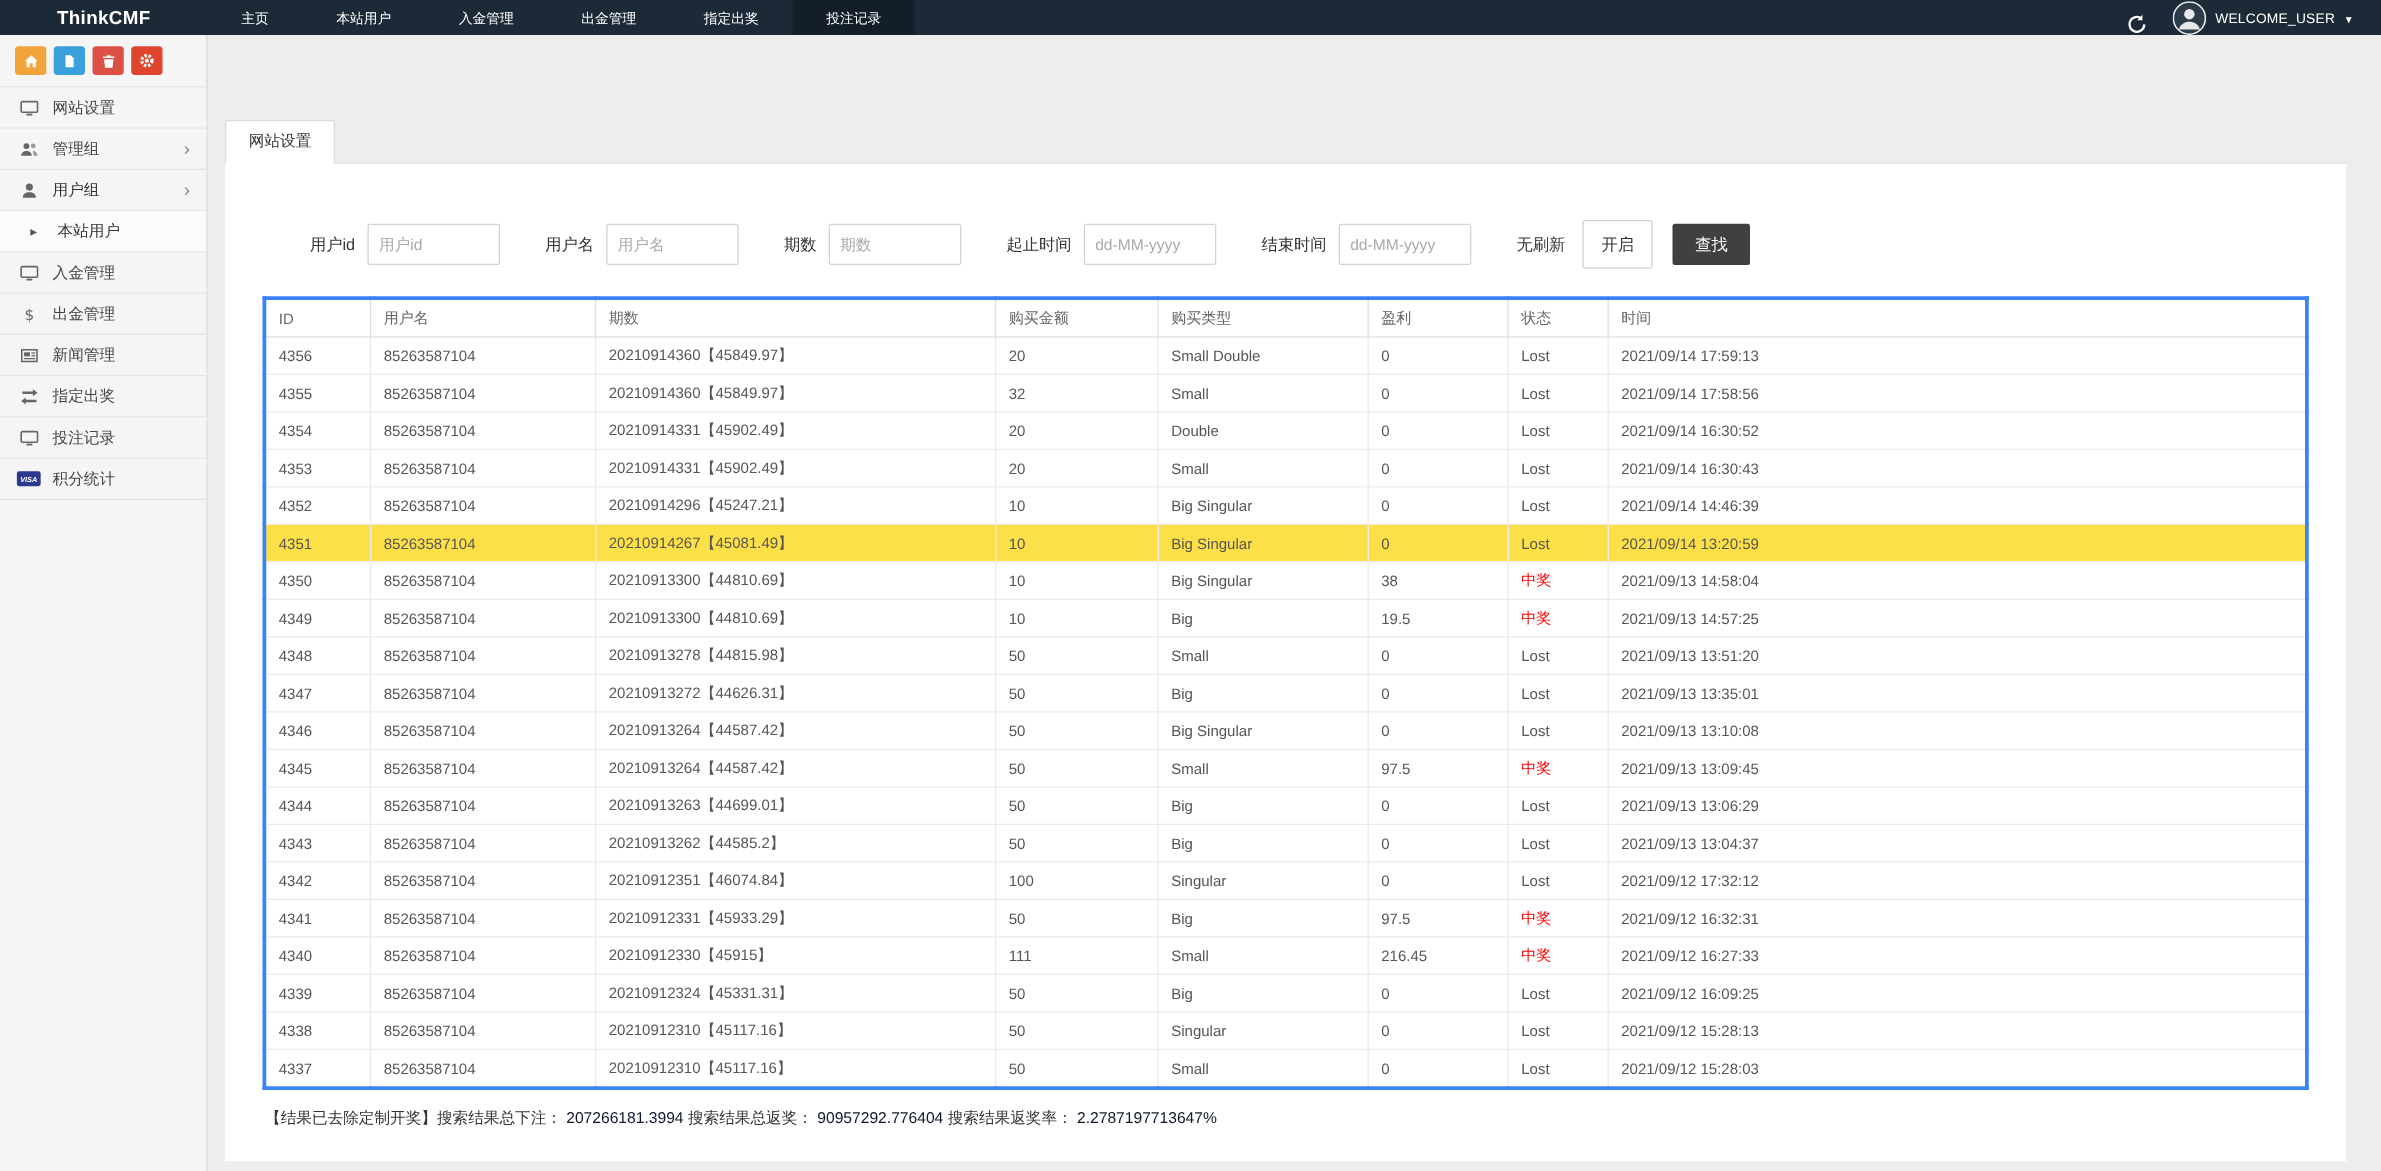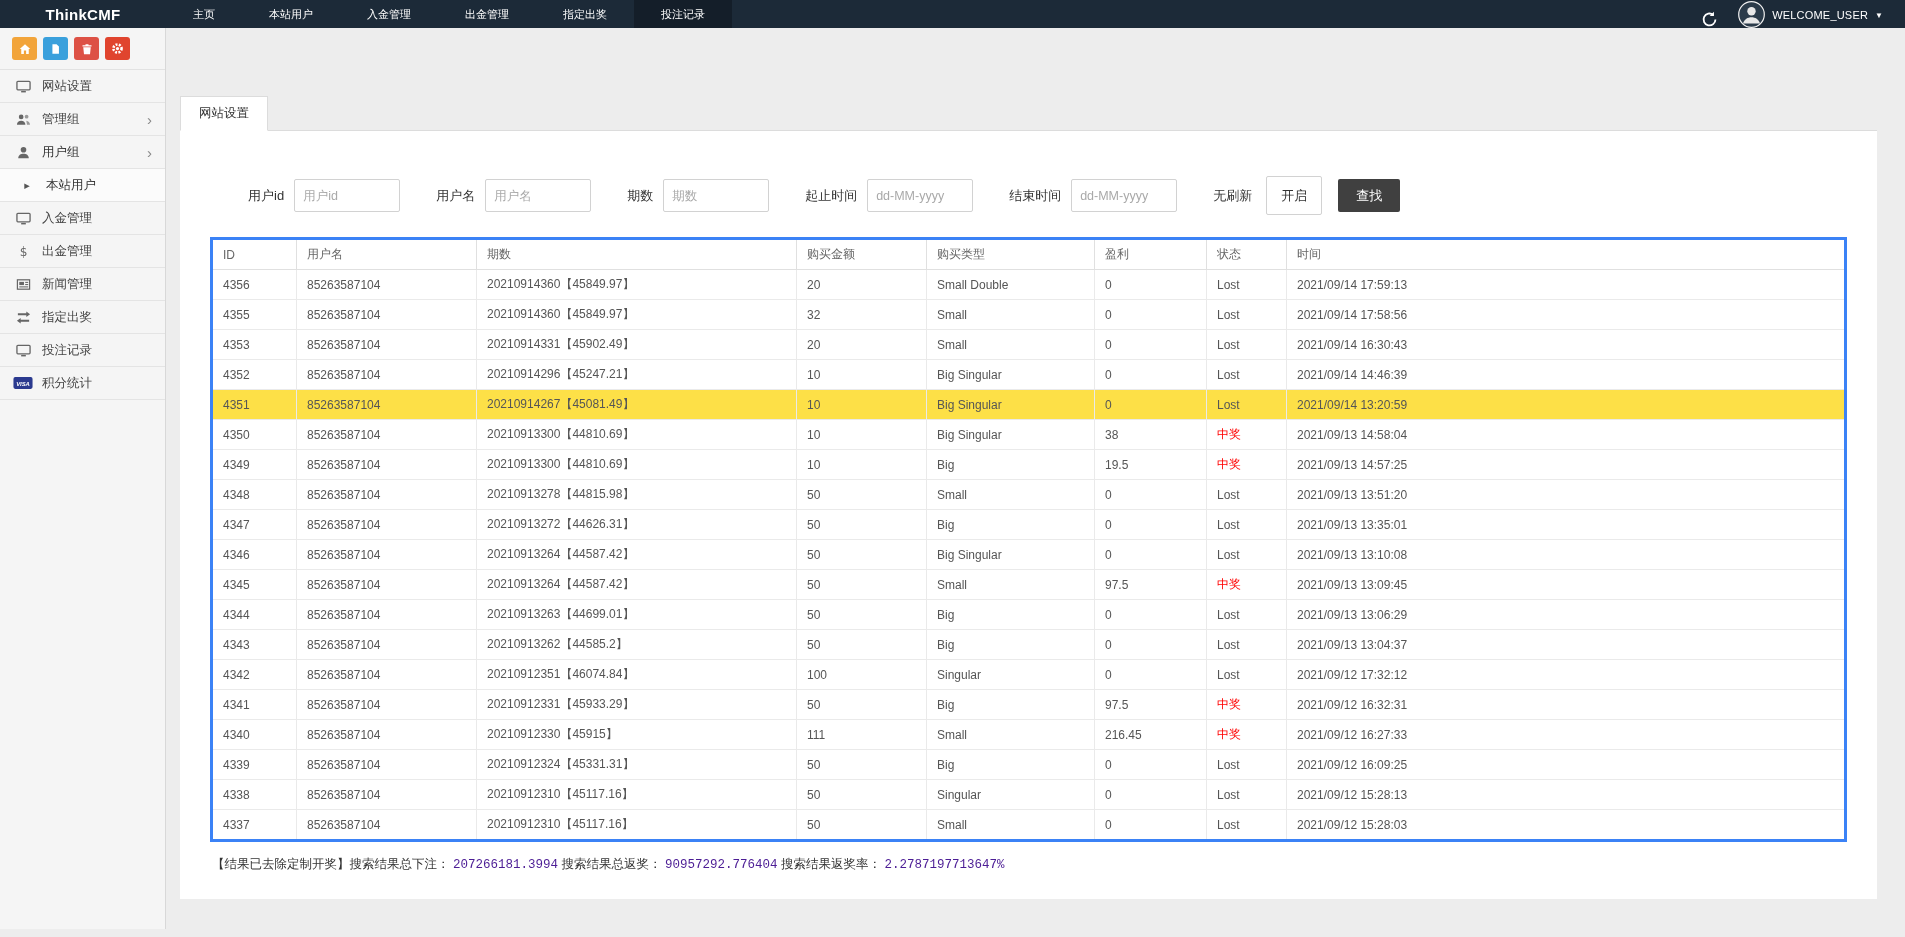--- a/index.html
+++ b/index.html
@@ -58,21 +58,21 @@
   
   table.records { width: 100%; border-collapse: collapse; table-layout: fixed; margin-top: 12px; border: 3px solid #3b82f6; }
   .records th, .records td { border: 1px solid #eaeaea; padding: 6px 10px; text-align: left; font-size: 12px; font-weight: normal; white-space: nowrap; overflow: hidden; }
   .records th { color: #666; border-color: #e0e0e0; }
   .records td { color: #555; }
   .records tr.hl td { background: #fde047; }
   .records td.win { color: #ff0000; }
 
   
   .summary { padding: 14px 2px 14px 2px; font-size: 12.5px; color: #333; }
-  .summary .red { color: #4c1d95; font-family: Liberation Mono, monospace; }
+  .summary .red { color: #0f172a; }
 </style>
 </head>
 <body>
 
 <header class="navbar">
   <div class="brand">ThinkCMF</div>
   <nav class="nav-menu">
       <div class="nav-item">主页</div>
       <div class="nav-item">本站用户</div>
       <div class="nav-item">入金管理</div>
@@ -296,20 +296,30 @@
               <td>4355</td>
               <td>85263587104</td>
               <td>20210914360【45849.97】</td>
               <td>32</td>
               <td>Small</td>
               <td>0</td>
               <td>Lost</td>
               <td>2021/09/14 17:58:56</td>
             </tr>
             <tr>
+              <td>4354</td>
+              <td>85263587104</td>
+              <td>20210914331【45902.49】</td>
+              <td>20</td>
+              <td>Double</td>
+              <td>0</td>
+              <td>Lost</td>
+              <td>2021/09/14 16:30:52</td>
+            </tr>
+            <tr>
               <td>4353</td>
               <td>85263587104</td>
               <td>20210914331【45902.49】</td>
               <td>20</td>
               <td>Small</td>
               <td>0</td>
               <td>Lost</td>
               <td>2021/09/14 16:30:43</td>
             </tr>
             <tr>

